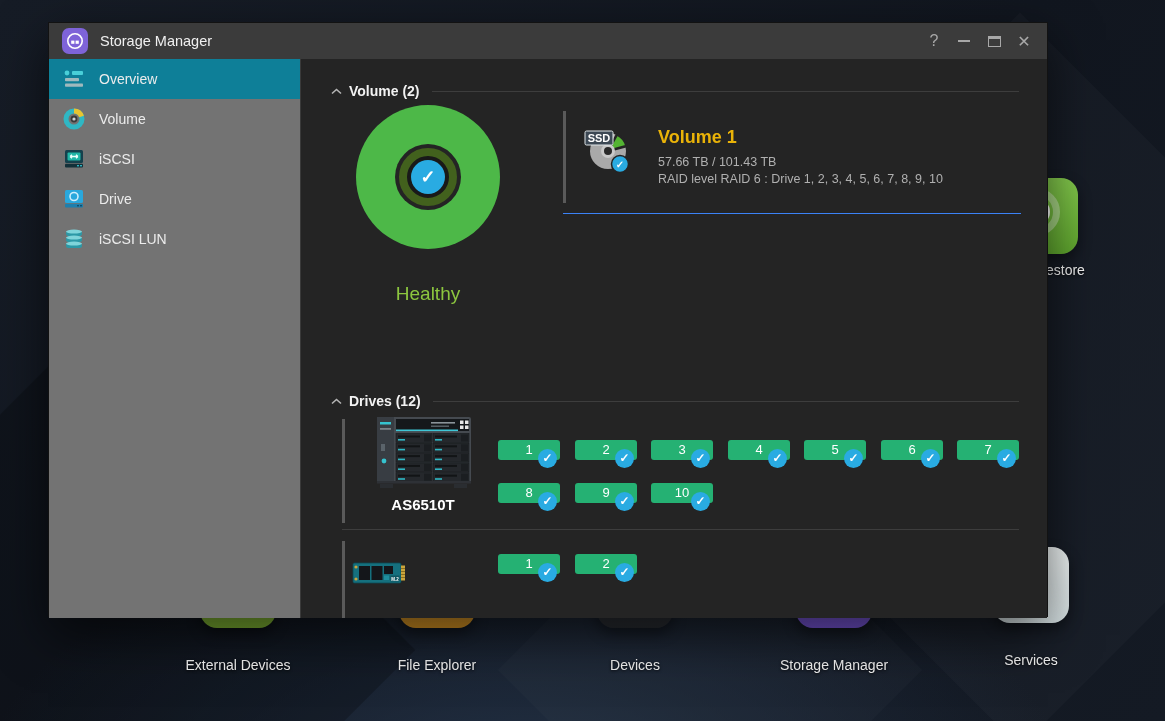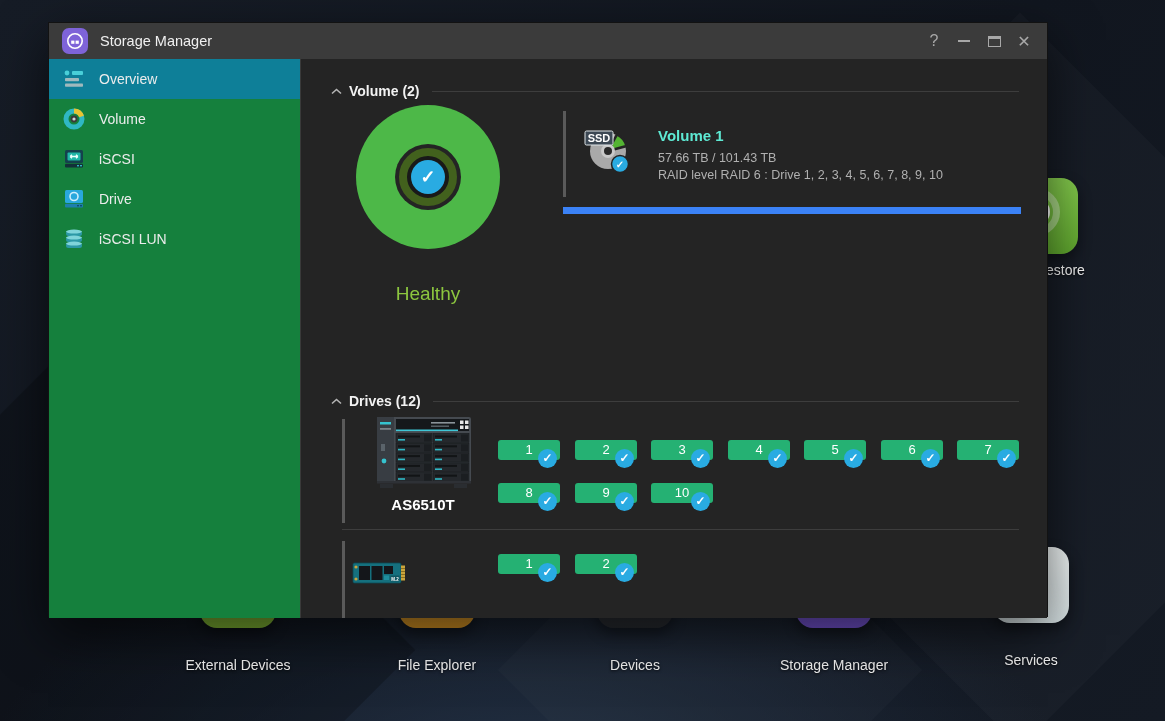--- a/index.html
+++ b/index.html
@@ -44,21 +44,21 @@
   .app-ico svg { position:absolute; inset:0; }
   .win-title { color:#f0f0f0; font-size:14.5px; margin-left:12px; flex:1; }
   .win-btn { width:30px; height:28px; display:flex; align-items:center; justify-content:center;
     color:#a8a8a8; font-size:16px; cursor:default; }
   .glyph-min { display:block; width:12px; border-top:2px solid #a8a8a8; }
   .glyph-max { display:block; width:13px; height:11px; border:1px solid #a8a8a8; border-top:3px solid #a8a8a8; }
 
   .win-body { display:flex; height:559px; }
 
   
-  .sidebar { width:252px; background:#15803d; border-right:1px solid #3a3a3a; }
+  .sidebar { width:252px; background:#737373; border-right:1px solid #3a3a3a; }
   .side-item { height:40px; display:flex; align-items:center; padding-left:13px; cursor:pointer; }
   .side-item.selected { background:#0e7f98; }
   .side-ico { width:24px; height:22px; display:flex; align-items:center; justify-content:center; }
   .side-label { color:#ececec; font-size:14px; margin-left:13px; }
 
   
   .content { position:relative; flex:1; background:#242424; overflow:hidden; }
   .sec-head { position:absolute; left:30px; right:28px; display:flex; align-items:center; cursor:pointer; }
   .sec-caret { margin-right:7px; display:flex; }
   .sec-title { color:#f2f2f2; font-size:14px; font-weight:bold; white-space:nowrap; }
@@ -71,25 +71,25 @@
     display:flex; align-items:center; justify-content:center; }
   .donut-ring { width:58px; height:58px; border-radius:50%; border:8px solid #42611d; background:#191919;
     display:flex; align-items:center; justify-content:center; }
   .donut-check { width:34px; height:34px; border-radius:50%; background:#29abe2; color:#fff;
     font-size:18px; font-weight:bold; display:flex; align-items:center; justify-content:center; }
   .healthy { position:absolute; left:47px; top:224px; width:160px; text-align:center;
     color:#8cc63f; font-size:19px; }
 
   
   .vol-card { position:absolute; left:262px; top:50px; width:458px; height:105px;
-    border-bottom:7px solid #3b82f6; cursor:pointer; }
+    border-bottom:1px solid #3b82f6; cursor:pointer; }
   .vol-card::before { content:""; position:absolute; left:0; top:2px; bottom:10px; width:3px; background:#5a5a5a; }
   .vol-inner { display:flex; padding:16px 0 0 21px; }
   .vol-text { margin-left:26px; }
-  .vol-name { color:#5eead4; font-size:15px; font-weight:bold; margin-top:2px; }
+  .vol-name { color:#eab308; font-size:18px; font-weight:bold; margin-top:2px; }
   .vol-sub { color:#b0b0b0; font-size:12.5px; line-height:17px; margin-top:6px; }
   .vol-sub div { white-space:nowrap; }
 
   
   .dev-bar1 { position:absolute; left:41px; top:360px; width:3px; height:104px; background:#5a5a5a; }
   .dev-bar2 { position:absolute; left:41px; top:482px; width:3px; height:77px; background:#5a5a5a; }
   .sep1 { position:absolute; left:41px; right:28px; top:470px; border-top:1px solid #3d3d3d; }
   .nas-img { position:absolute; left:70px; top:358px; }
   .nas-label { position:absolute; left:58px; top:437px; width:128px; text-align:center;
     color:#fff; font-size:15px; font-weight:bold; }

